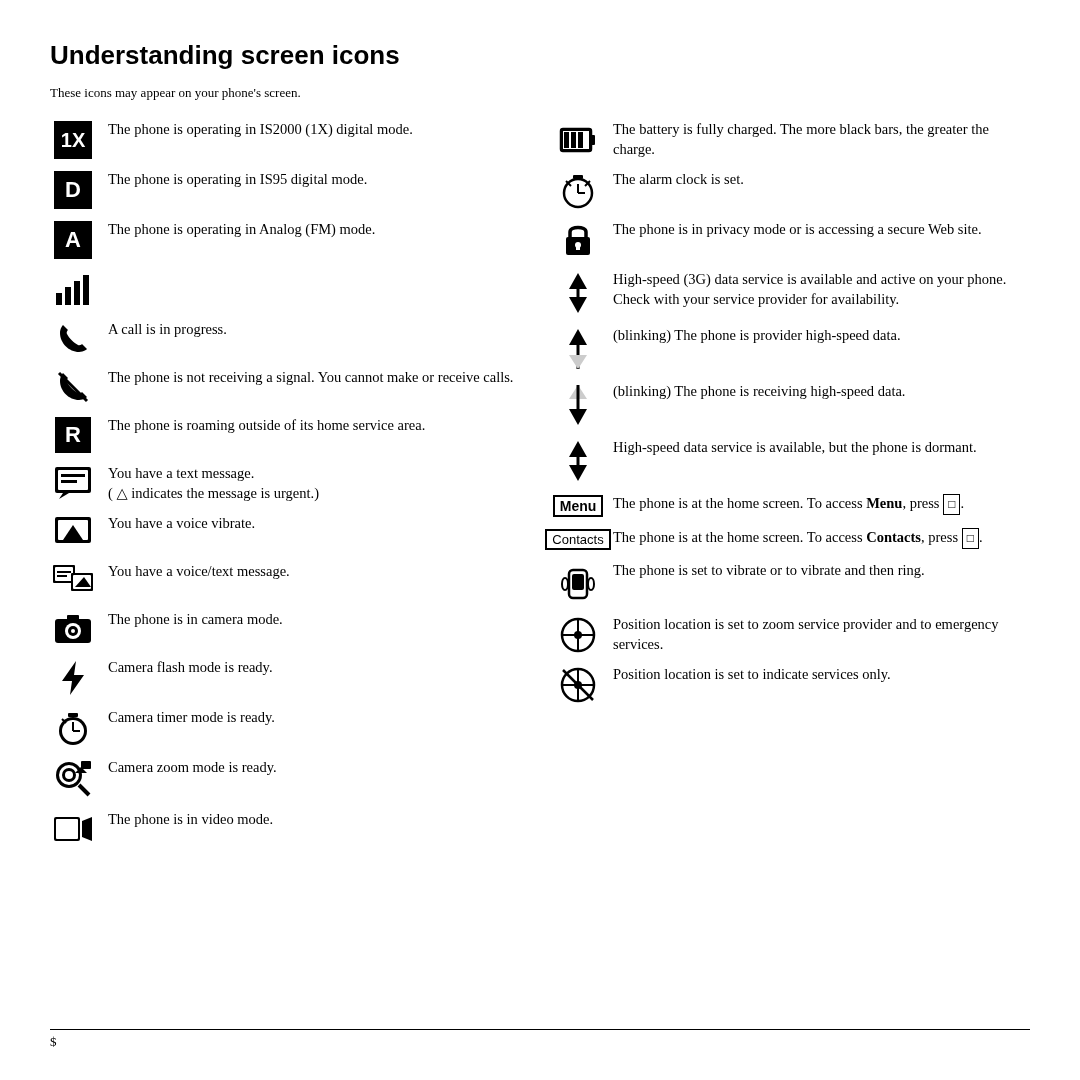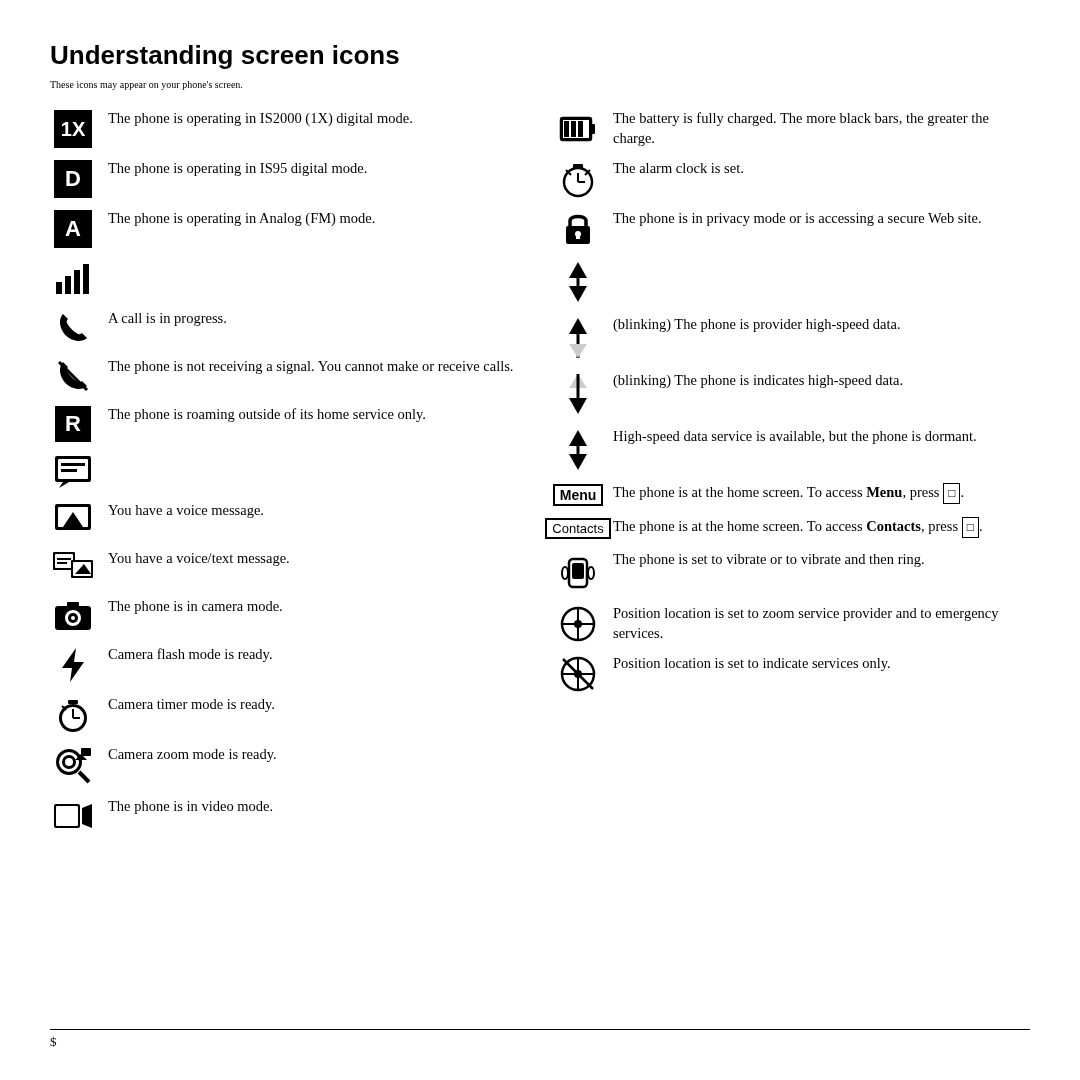--- a/index.html
+++ b/index.html
@@ -16,24 +16,24 @@
       width: 1080px;
       height: 1080px;
       padding: 40px 50px 30px 50px;
       display: flex;
       flex-direction: column;
     }
     h1 {
       font-size: 26px;
       font-weight: 900;
       font-family: Arial, sans-serif;
-      margin-bottom: 8px;
+      margin-bottom: 14px;
     }
     .subtitle {
-      font-size: 10px;
+      font-size: 13px;
       margin-bottom: 18px;
     }
     .columns {
       display: flex;
       flex-direction: row;
       gap: 0px;
       flex: 1;
     }
     .col {
       flex: 1;
@@ -185,44 +185,48 @@
             <line x1="4" y1="4" x2="32" y2="32" stroke="#000" stroke-width="3"></line>
           </svg>
         </div>
         <div class="desc-cell">The phone is not receiving a signal. You cannot make or receive calls.</div>
       </div>
 
       <div class="icon-row">
         <div class="icon-cell">
           <span class="roaming-icon">R</span>
         </div>
-        <div class="desc-cell">The phone is roaming outside of its home service only.</div>
+        <div class="desc-cell">The phone is roaming outside of its home service area.</div>
       </div>
 
       <div class="icon-row">
         <div class="icon-cell">
           <svg width="40" height="36" viewBox="0 0 40 36">
             <rect x="2" y="2" width="36" height="26" rx="2" fill="#000"></rect>
             <rect x="5" y="5" width="30" height="20" rx="1" fill="#fff"></rect>
             <rect x="8" y="9" width="24" height="3" fill="#000"></rect>
             <rect x="8" y="15" width="16" height="3" fill="#000"></rect>
             <polygon points="10,28 6,34 16,28" fill="#000"></polygon>
           </svg>
         </div>
+        <div class="desc-cell">
+          You have a text message.<br>
+          <span>( △ indicates the message is urgent.)</span>
+        </div>
       </div>
 
       <div class="icon-row">
         <div class="icon-cell">
           <svg width="40" height="36" viewBox="0 0 40 36">
             <rect x="2" y="2" width="36" height="26" rx="2" fill="#000"></rect>
             <rect x="5" y="5" width="30" height="20" rx="1" fill="#fff"></rect>
             <path d="M10 25 L20 10 L30 25 Z" fill="#000"></path>
           </svg>
         </div>
-        <div class="desc-cell">You have a voice message.</div>
+        <div class="desc-cell">You have a voice vibrate.</div>
       </div>
 
       <div class="icon-row">
         <div class="icon-cell">
           <svg width="40" height="36" viewBox="0 0 40 36">
             <rect x="0" y="2" width="22" height="18" rx="1" fill="#000"></rect>
             <rect x="2" y="4" width="18" height="14" rx="1" fill="#fff"></rect>
             <rect x="4" y="8" width="14" height="2" fill="#000"></rect>
             <rect x="4" y="12" width="10" height="2" fill="#000"></rect>
             <rect x="18" y="10" width="22" height="18" rx="1" fill="#000"></rect>
@@ -340,20 +344,21 @@
       </div>
 
       <div class="icon-row">
         <div class="icon-cell">
           <svg width="34" height="44" viewBox="0 0 34 44">
             <polygon points="17,2 26,18 8,18" fill="#000"></polygon>
             <line x1="17" y1="18" x2="17" y2="26" stroke="#000" stroke-width="3"></line>
             <polygon points="17,42 8,26 26,26" fill="#000"></polygon>
           </svg>
         </div>
+        <div class="desc-cell">High-speed (3G) data service is available and active on your phone. Check with your service provider for availability.</div>
       </div>
 
       <div class="icon-row">
         <div class="icon-cell">
           <svg width="34" height="44" viewBox="0 0 34 44">
             <polygon points="17,2 26,18 8,18" fill="#000"></polygon>
             <line x1="17" y1="18" x2="17" y2="42" stroke="#000" stroke-width="3"></line>
             <polygon points="17,42 8,28 26,28" fill="#ccc"></polygon>
           </svg>
         </div>
@@ -361,21 +366,21 @@
       </div>
 
       <div class="icon-row">
         <div class="icon-cell">
           <svg width="34" height="44" viewBox="0 0 34 44">
             <polygon points="17,2 26,16 8,16" fill="#ccc"></polygon>
             <line x1="17" y1="2" x2="17" y2="26" stroke="#000" stroke-width="3"></line>
             <polygon points="17,42 8,26 26,26" fill="#000"></polygon>
           </svg>
         </div>
-        <div class="desc-cell">(blinking) The phone is indicates high-speed data.</div>
+        <div class="desc-cell">(blinking) The phone is receiving high-speed data.</div>
       </div>
 
       <div class="icon-row">
         <div class="icon-cell">
           <svg width="34" height="44" viewBox="0 0 34 44">
             <polygon points="17,2 26,18 8,18" fill="#000"></polygon>
             <line x1="17" y1="18" x2="17" y2="26" stroke="#000" stroke-width="3"></line>
             <polygon points="17,42 8,26 26,26" fill="#000"></polygon>
           </svg>
         </div>

